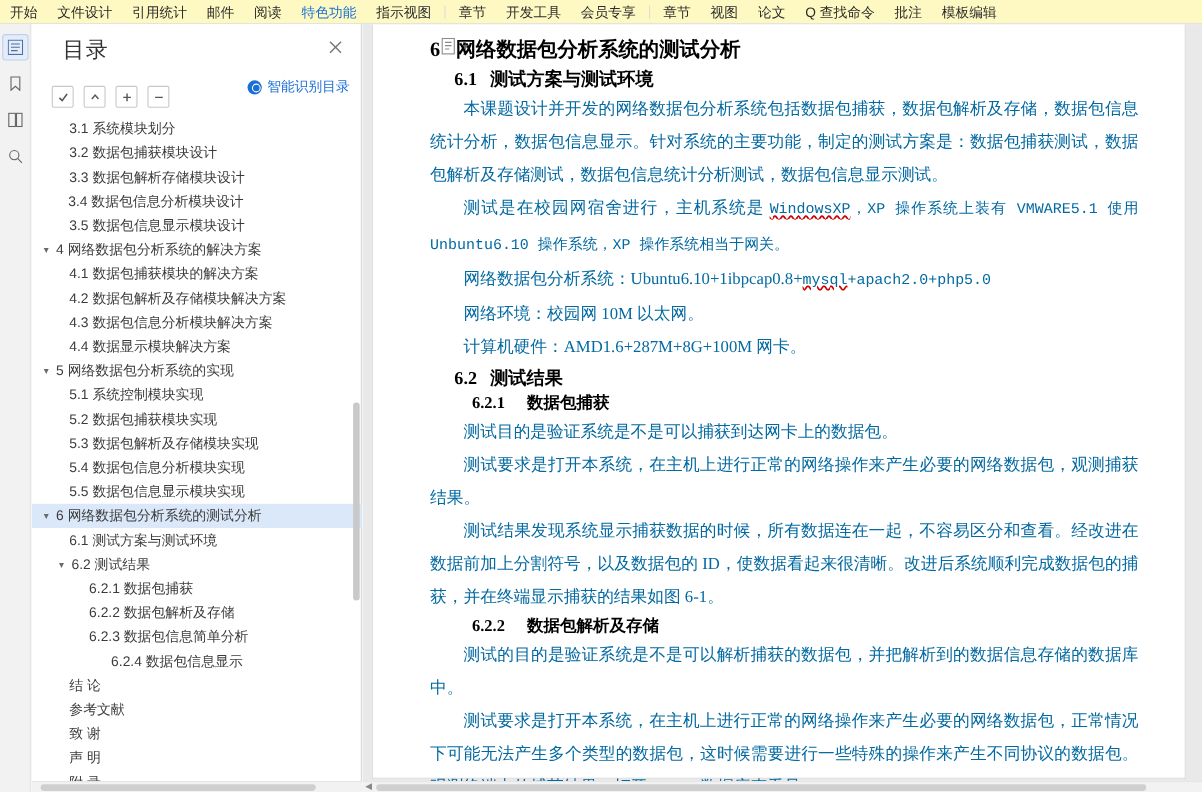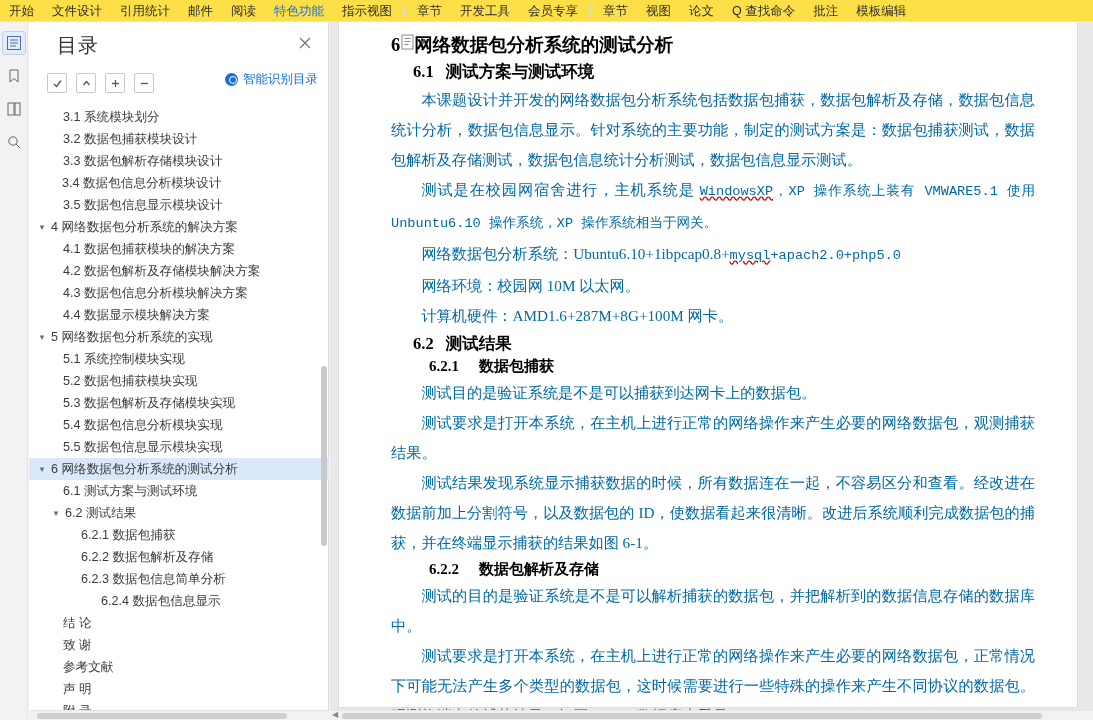--- a/index.html
+++ b/index.html
@@ -13,21 +13,21 @@
   #app {
     position: relative;
     width: 1093px; height: 720px;
     background: #f5f5f5;
   }
 
   
   .toolbar {
     position: absolute; top: 0; left: 0;
     width: 1093px; height: 22px;
-    background: #fde047;
+    background: #fef9c3;
     border-bottom: 1px solid #e2e2e2;
     display: flex;
     align-items: flex-end;
     overflow: hidden;
     white-space: nowrap;
   }
   .tb-item {
     font-size: 12.5px;
     color: #2b2b2b;
     padding: 0 9px 3px 9px;
@@ -83,21 +83,21 @@
     letter-spacing: 1px;
   }
   .close-x {
     position: absolute; top: 14px; right: 14px;
     width: 16px; height: 16px;
     color: #7a7a7a;
   }
   .outline-tools {
     height: 30px;
     padding: 0 10px 0 18px;
-    display: flex; align-items: center;
+    display: flex; align-items: flex-end;
     position: relative;
   }
   .otool {
     width: 20px; height: 20px;
     margin-right: 9px;
     border: 1px solid #c8c8c8;
     border-radius: 2px;
     display: flex; align-items: center; justify-content: center;
     font-size: 12px; color: #555;
     background: #fff;
@@ -437,25 +437,25 @@
       <div class="ol-row">
           <span class="ol-caret"></span>
           <span class="ol-text" style="margin-left:58px">6.2.4 数据包信息显示</span>
         </div>
       <div class="ol-row">
           <span class="ol-caret"></span>
           <span class="ol-text" style="margin-left:20px">结    论</span>
         </div>
       <div class="ol-row">
           <span class="ol-caret"></span>
+          <span class="ol-text" style="margin-left:20px">参考文献</span>
+        </div>
+      <div class="ol-row">
+          <span class="ol-caret"></span>
           <span class="ol-text" style="margin-left:20px">致    谢</span>
-        </div>
-      <div class="ol-row">
-          <span class="ol-caret"></span>
-          <span class="ol-text" style="margin-left:20px">参考文献</span>
         </div>
       <div class="ol-row">
           <span class="ol-caret"></span>
           <span class="ol-text" style="margin-left:20px">声    明</span>
         </div>
       <div class="ol-row">
           <span class="ol-caret"></span>
           <span class="ol-text" style="margin-left:20px">附    录</span>
         </div>
       <div class="ol-scroll"></div>

